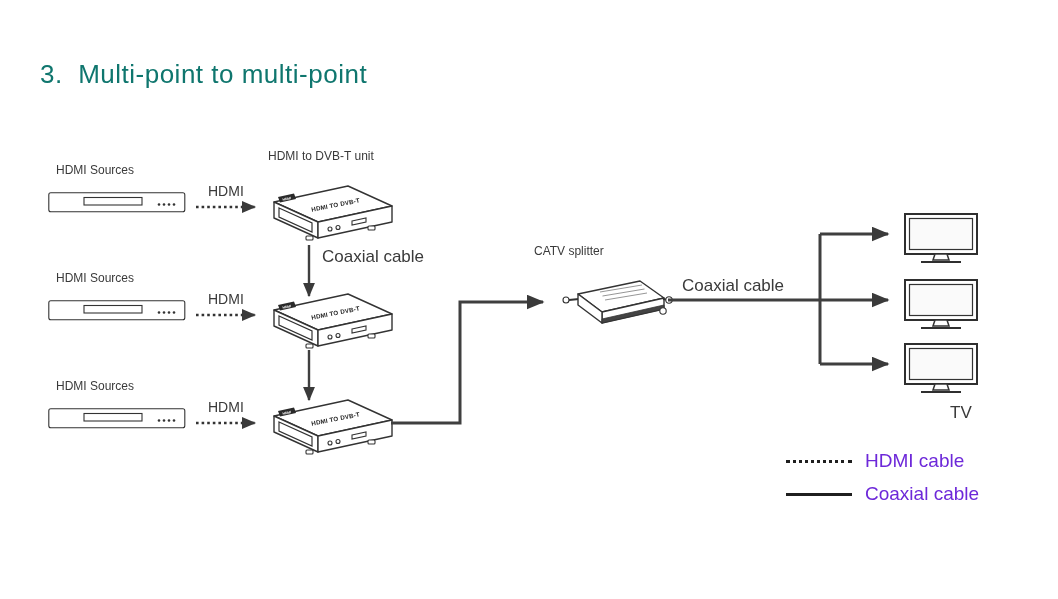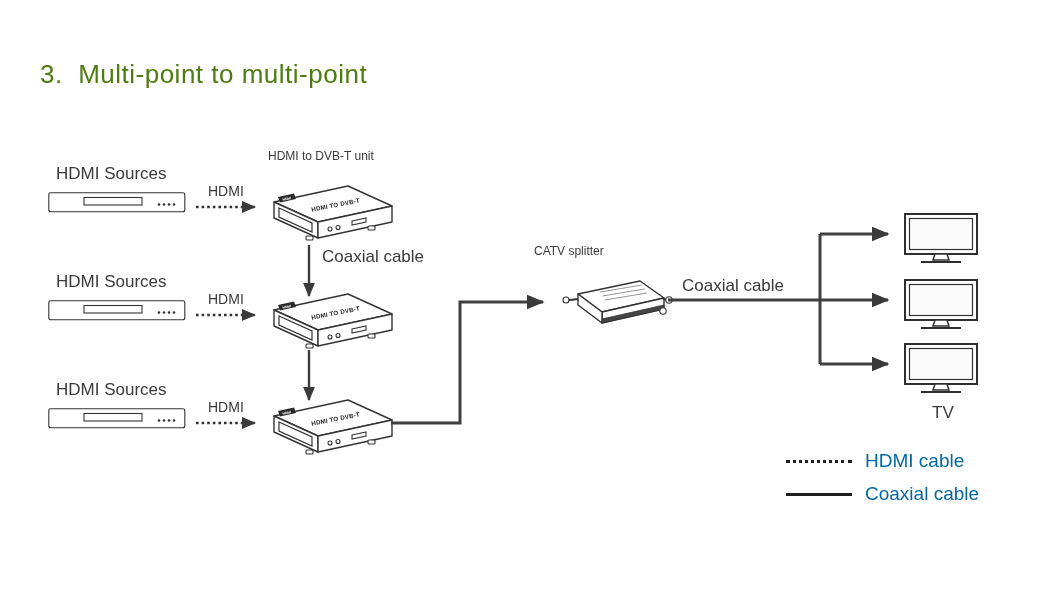--- a/index.html
+++ b/index.html
@@ -2,31 +2,31 @@
 <html><head>
 <meta charset="utf-8">
 <style>
   html, body { margin: 0; padding: 0; background: #ffffff; }
   .canvas {
     position: relative; width: 1058px; height: 599px; background: #ffffff;
     font-family: "Liberation Sans", sans-serif; color: #3a3a3a; overflow: hidden;
   }
   .layer { position: absolute; left: 0; top: 0; }
   .label { position: absolute; white-space: pre; line-height: 1.15; }
-  .title { left: 40px; top: 60px; font-size: 26px; font-weight: 500; letter-spacing: 0.5px; color: #4d7c0f; }
-  .src-label   { font-size: 17px; }
+  .title { left: 40px; top: 60px; font-size: 26px; font-weight: 500; letter-spacing: 0.5px; color: #0f766e; }
+  .src-label   { font-size: 12px; }
   .hdmi-label  { font-size: 14px; }
   .small-label { font-size: 12px; }
   .cable-label { font-size: 17px; }
-  .tv-label    { font-size: 17px; }
+  .tv-label    { font-size: 17px; margin-left: 18px; }
   .legend-row { position: absolute; display: flex; align-items: center; gap: 13px; }
   .legend-swatch { width: 66px; height: 0; }
   .legend-swatch.dotted { border-top: 3px dotted #1f1f1f; }
   .legend-swatch.solid  { border-top: 3px solid  #1f1f1f; }
-  .legend-text { font-size: 19px; color: #0369a1; }
+  .legend-text { font-size: 19px; color: #6d28d9; }
 
   
   .face   { fill: #ffffff; stroke: #333333; stroke-width: 1.4; stroke-linejoin: round; }
   .thin   { fill: #ffffff; stroke: #333333; stroke-width: 1.1; }
   .screen { fill: #ffffff; stroke: #333333; stroke-width: 1.2; }
   .dot    { fill: #333333; }
   .wire       { stroke: #3f3f3f; fill: none; stroke-width: 2.4; }
   .wire-thick { stroke: #3f3f3f; fill: none; stroke-width: 3; }
   .wire-dotted { stroke: #333333; fill: none; stroke-width: 2.4; stroke-dasharray: 2.6 3; }
   .devtext  { font-family: "Liberation Sans", sans-serif; font-weight: bold; fill: #1d1d1d; }

